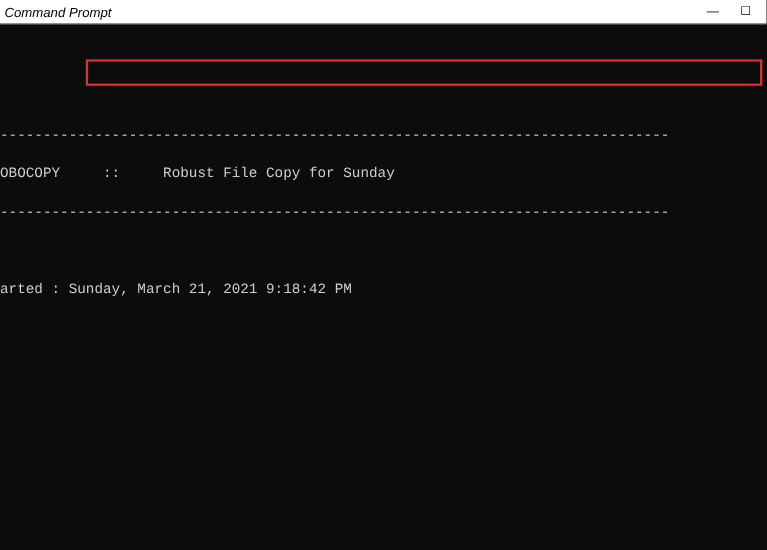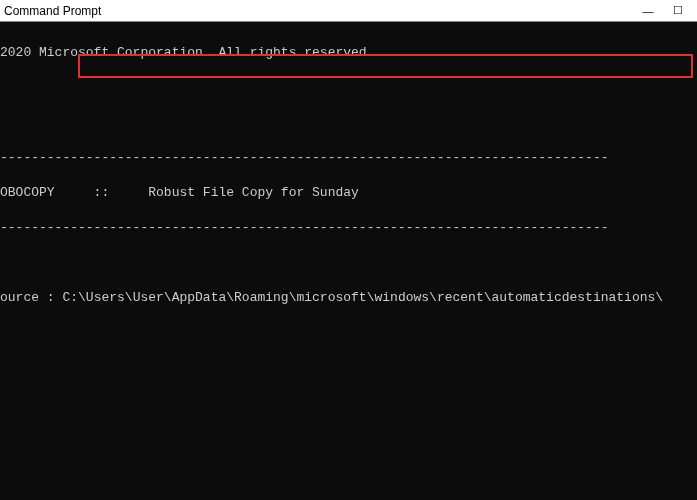--- a/index.html
+++ b/index.html
@@ -16,21 +16,21 @@
     background: #ffffff;
     color: #000000;
     height: 22px;
     display: flex;
     align-items: center;
     padding: 0 4px;
     font-family: 'Segoe UI', Tahoma, sans-serif;
     font-size: 12px;
     border-bottom: 1px solid #888;
   }
-  .titlebar .title { flex: 1; }
+  .titlebar .title { flex: 1; font-style: italic; }
   .titlebar .btn {
     width: 30px;
     text-align: center;
     font-family: 'Segoe UI Symbol', sans-serif;
     font-size: 11px;
     cursor: pointer;
   }
   .terminal {
     padding: 4px 0 0 0;
     line-height: 1.35;
@@ -50,28 +50,27 @@
 </head>
 <body>
 
 <div class="titlebar">
   <span class="title">Command Prompt</span>
   <span class="btn">—</span>
   <span class="btn">☐</span>
 </div>
 
 <div class="terminal">
-<span class="line">2020 Microsoft Corporation. All rights reserved.</span>
 <span class="line"> </span>
 <span class="line"> </span>
 <span class="line">------------------------------------------------------------------------------</span>
 <span class="line"><span>OBOCOPY     ::</span>     <span>Robust File Copy for Sunday</span></span>
 <span class="line">------------------------------------------------------------------------------</span>
 <span class="line"> </span>
-<span class="line"><span>ource : </span><span>C:\Users\User\AppData\Roaming\microsoft\windows\recent\automaticdestinations\</span></span>
+<span class="line"><span>arted : </span><span>Sunday, March 21, 2021 9:18:42 PM</span></span>
 <span class="line"> </span>
 <span class="line"> </span>
 
 
 
 
 
 
 
 </div>

